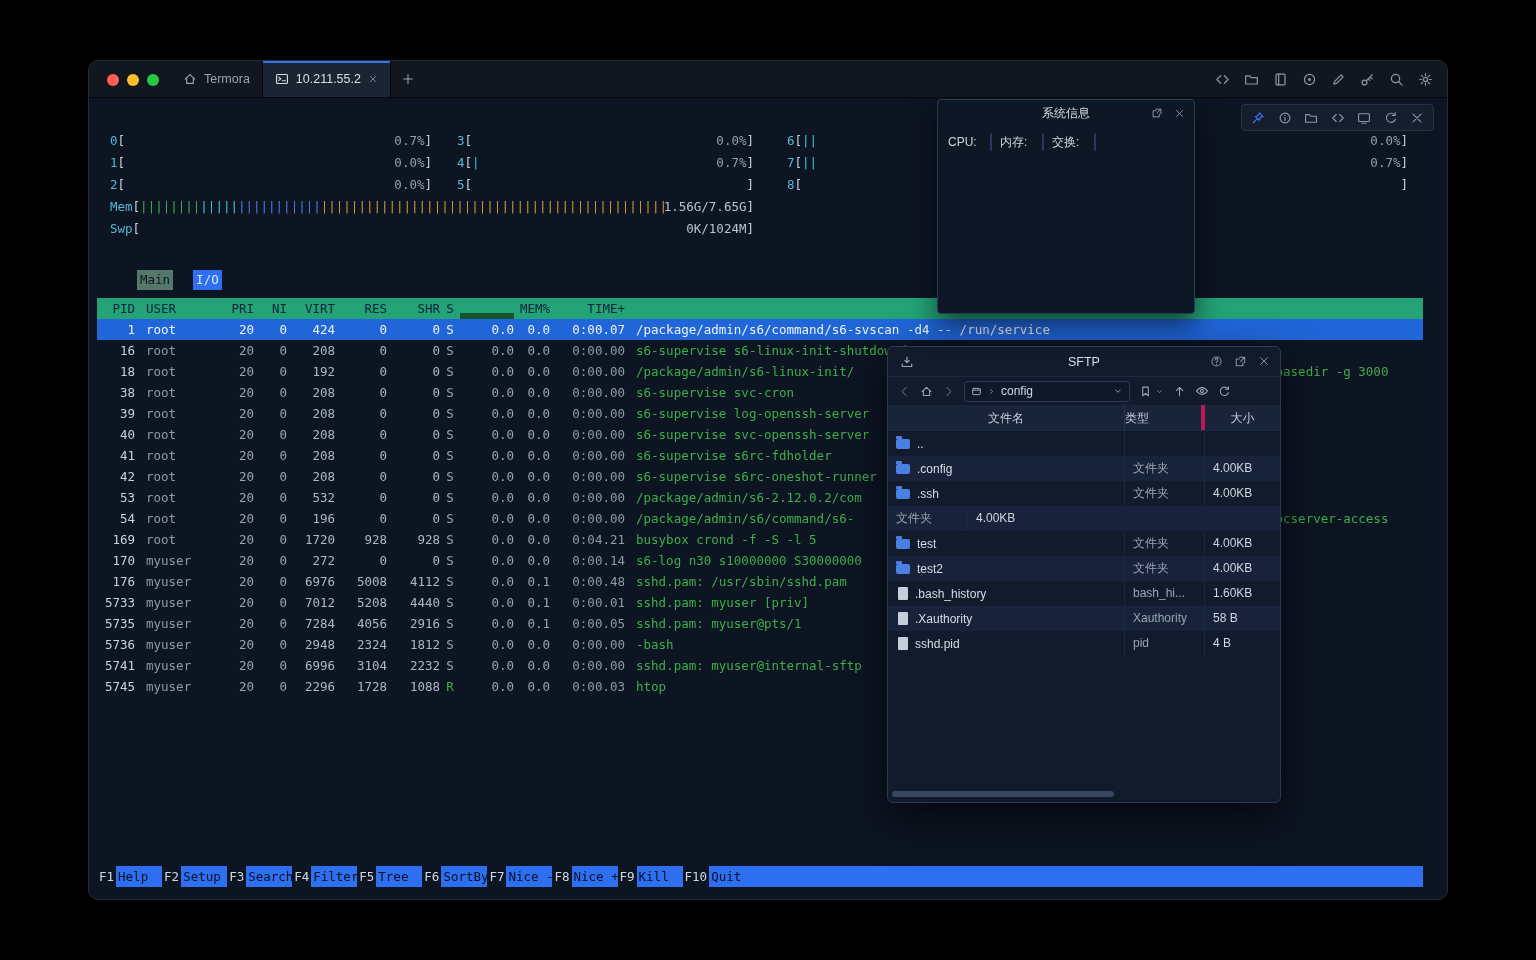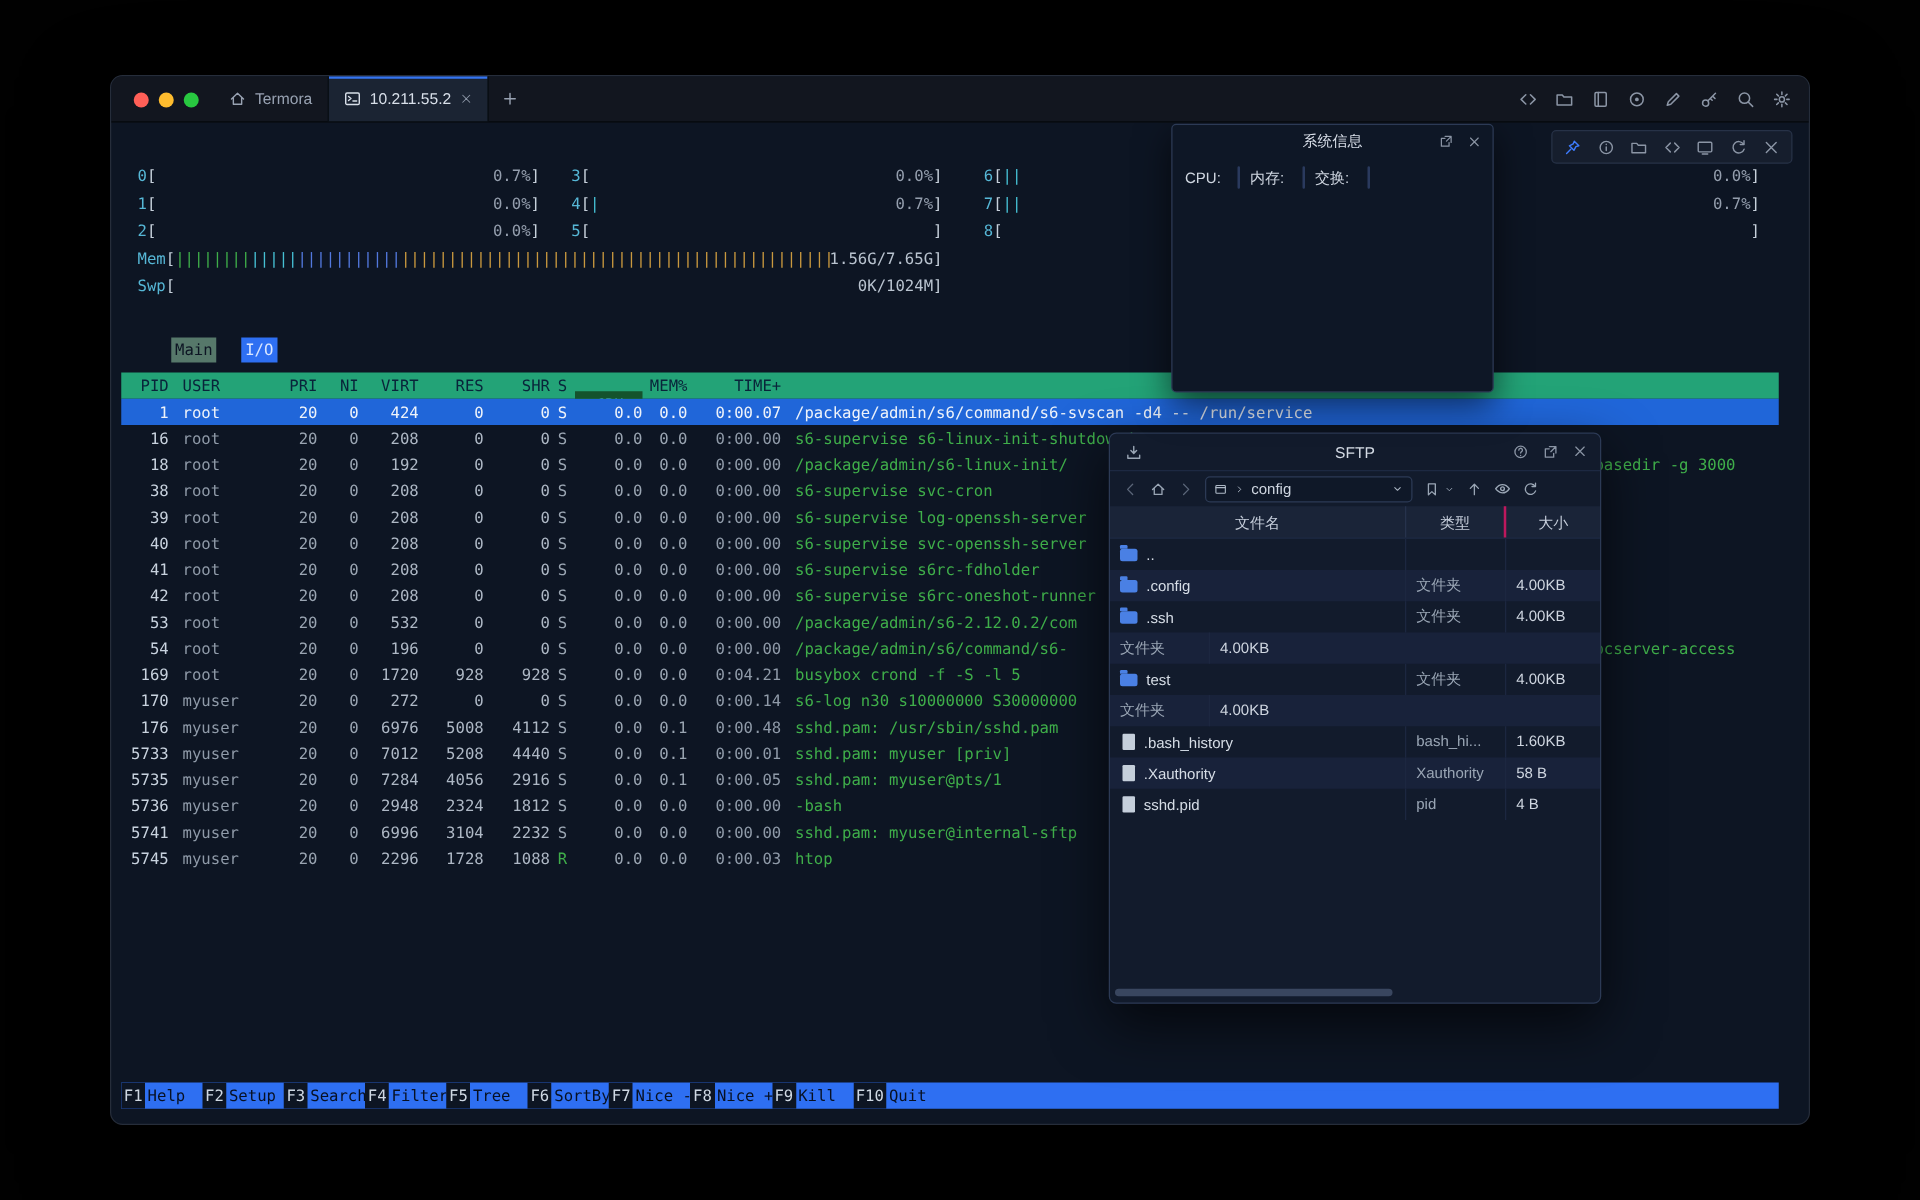--- a/index.html
+++ b/index.html
@@ -110,21 +110,21 @@
   .sftp-ticons { position:absolute; right:10px; display:flex; gap:11px; color:#8b95a5; }
   .sftp-toolbar { height:28px; display:flex; align-items:center; gap:9px; padding:0 10px; color:#9aa6b5; }
   .nav-dim { color:#5a6578; display:flex; }
   .nav-ic { display:flex; }
   .path-box { width:166px; height:21px; background:#0f1828; border:1px solid #2c3a55; border-radius:4px;
     display:flex; align-items:center; padding:0 6px; gap:5px; color:#aeb9c6; }
   .path-box .pseg { color:#cfd6e0; flex:1; }
   .sftp-head { height:26px; display:flex; line-height:26px; background:#1a2438;
     border-bottom:1px solid #1d2942; color:#c6cedb; }
   .h-name { width:237px; text-align:center; border-right:1px solid #26324c; }
-  .h-type { width:80px; text-align:center; border-right:2px solid #be185d; }
+  .h-type { width:80px; text-align:left; border-right:4px solid #be185d; }
   .h-size { flex:1; text-align:center; }
   .sftp-row { height:25px; display:flex; align-items:center; }
   .sftp-row.stripe { background:#18223a; }
   .f-name { width:237px; display:flex; align-items:center; gap:7px; padding-left:8px;
     color:#d6dde6; overflow:hidden; border-right:1px solid #1c2740; height:100%; }
   .f-type { width:80px; padding-left:8px; color:#9aa6b5; overflow:hidden; border-right:1px solid #1c2740; height:100%; line-height:25px; }
   .f-size { flex:1; padding-left:8px; color:#cfd6e0; line-height:25px; }
   .ic-folder { width:14px; height:10px; background:#4a80e4; border-radius:2px; position:relative; flex:none; }
   .ic-folder::before { content:""; position:absolute; top:-3px; left:0; width:6px; height:3px; background:#4a80e4; border-radius:1px 1px 0 0; }
   .ic-file { width:10px; height:13px; background:#c5cfdb; border-radius:1px; flex:none; margin-left:2px; }
@@ -506,20 +506,24 @@
           </div>
           <div class="sftp-row">
             <div class="f-name">
               <span class="ic-folder"></span>
               <span class="f-label">test</span>
             </div>
             <div class="f-type">文件夹</div>
             <div class="f-size">4.00KB</div>
           </div>
           <div class="sftp-row stripe">
+            <div class="f-name">
+              <span class="ic-folder"></span>
+              <span class="f-label">test2</span>
+            </div>
             <div class="f-type">文件夹</div>
             <div class="f-size">4.00KB</div>
           </div>
           <div class="sftp-row">
             <div class="f-name">
               <span class="ic-file"></span>
               <span class="f-label">.bash_history</span>
             </div>
             <div class="f-type">bash_hi...</div>
             <div class="f-size">1.60KB</div>

